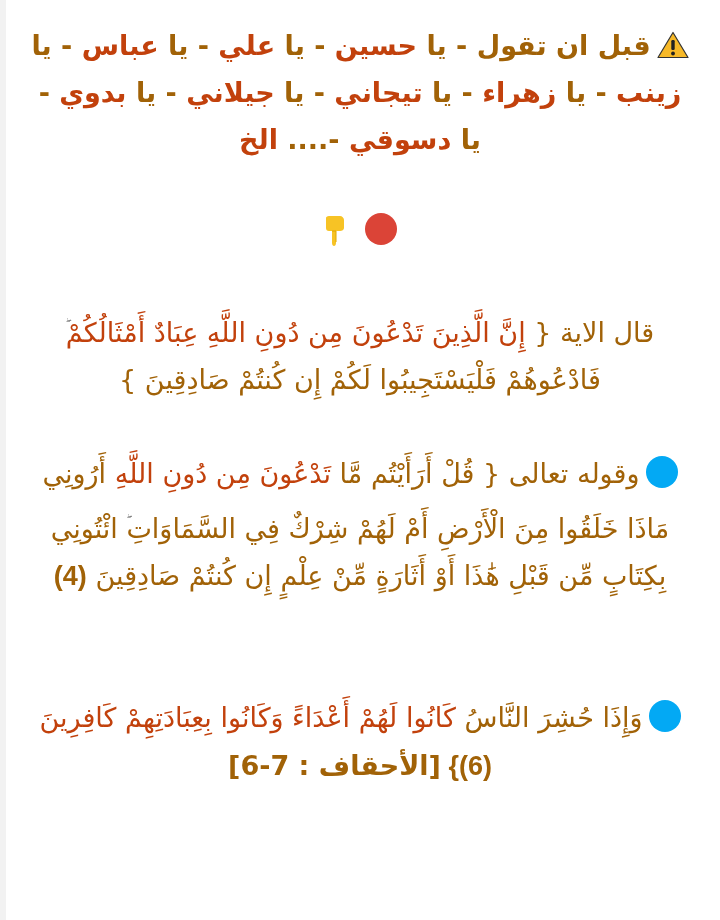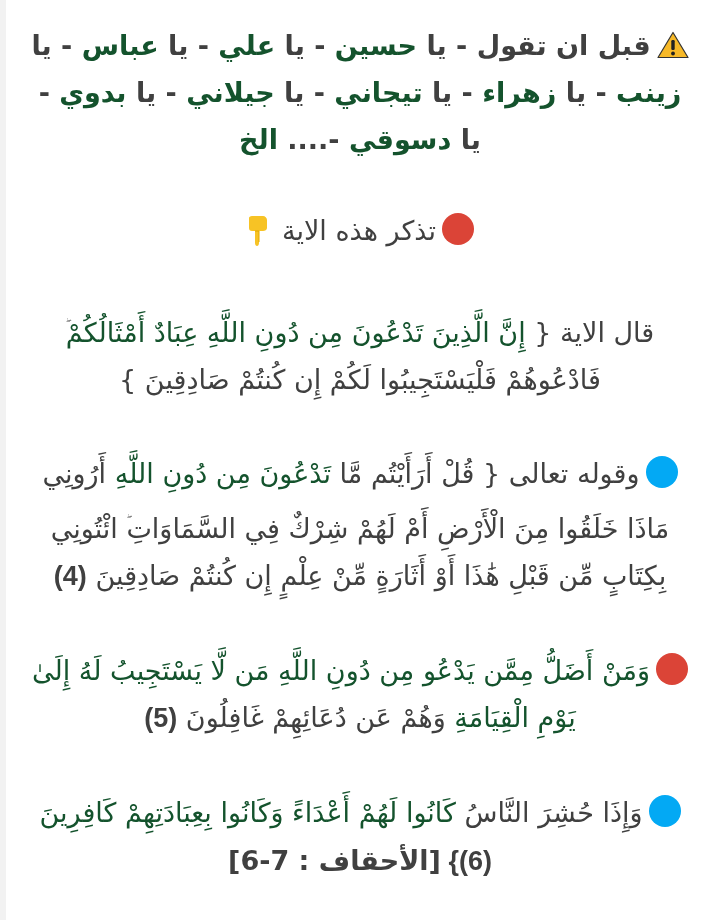--- a/index.html
+++ b/index.html
@@ -32,22 +32,22 @@
       text-align: center;
       font-size: 27px;
       line-height: 47px;
       font-weight: normal;
     }
     .para {
       margin: 0;
     }
     .gap-s { height: 44px; }
     .gap-m { height: 47px; }
-    .red { color: #14532d; }
-    .black { color: #404040; }
+    .red { color: #c2410c; }
+    .black { color: #a16207; }
     .bold { font-weight: bold; }
     .warn-icon {
       display: inline-block;
       width: 32px;
       height: 28px;
       vertical-align: -4px;
       margin-left: 6px;
     }
     .circle {
       display: inline-block;
@@ -87,43 +87,40 @@
     <svg class="warn-icon" viewBox="0 0 32 28">
       <path d="M16 1.5 L31 26.5 L1 26.5 Z" fill="#f7b928" stroke="#333" stroke-width="1.2" stroke-linejoin="round"></path>
       <rect x="14.3" y="9" width="3.4" height="10" rx="1.2" fill="#222"></rect>
       <circle cx="16" cy="22.5" r="1.9" fill="#222"></circle>
     </svg><span class="black">قبل ان تقول - يا </span><span class="red">حسين</span><span class="black"> - يا </span><span class="red">علي</span><span class="black"> - يا </span><span class="red">عباس</span><span class="black"> - يا </span><span class="red">زينب</span><span class="black"> - يا </span><span class="red">زهراء</span><span class="black"> - يا </span><span class="red">تيجاني</span><span class="black"> - يا </span><span class="red">جيلاني</span><span class="black"> - يا </span><span class="red">بدوي</span><span class="black"> -  يا </span><span class="red">دسوقي</span><span class="black"> -.... </span><span class="red">الخ</span>
   </p>
 
   <div class="gap-s"></div>
 
   <p class="para">
-    <span class="circle red-dot"></span><span class="black">تذكر هذه الاية</span><svg class="hand-icon" viewBox="0 0 22 30">
+    <span class="circle red-dot"></span><svg class="hand-icon" viewBox="0 0 22 30">
       <path d="M3 2 C3 1 4 0 6 0 L17 0 C19 0 21 2 21 4 L21 12 C21 14 19 15 17 15 L13 15 L13 27 C13 29 12 30 11 30 C10 30 9 29 9 27 L9 15 L6 15 C4 15 3 14 3 12 Z" fill="#f7c325"></path>
       <path d="M9 15 L13 15 L13 26" stroke="#e0a800" stroke-width="1" fill="none"></path>
     </svg>
   </p>
 
   <div class="gap-m"></div>
 
   <p class="para">
     <span class="black">قال الاية { </span><span class="red">إِنَّ الَّذِينَ تَدْعُونَ مِن دُونِ اللَّهِ عِبَادٌ أَمْثَالُكُمْ</span><span class="sup-mark">ۖ</span><span class="black"> فَادْعُوهُمْ فَلْيَسْتَجِيبُوا لَكُمْ إِن كُنتُمْ صَادِقِينَ }</span>
   </p>
 
   <div class="gap-m"></div>
 
   <p class="para">
     <span class="circle blue-dot"></span><span class="black">وقوله تعالى { قُلْ أَرَأَيْتُم مَّا </span><span class="red">تَدْعُونَ مِن دُونِ اللَّهِ</span><span class="black"> أَرُونِي مَاذَا خَلَقُوا مِنَ الْأَرْضِ أَمْ لَهُمْ شِرْكٌ فِي السَّمَاوَاتِ</span><span class="sup-mark">ۖ</span><span class="black"> ائْتُونِي بِكِتَابٍ مِّن قَبْلِ هَٰذَا أَوْ أَثَارَةٍ مِّنْ عِلْمٍ إِن كُنتُمْ صَادِقِينَ </span><span class="black num">(4)</span>
   </p>
 
   <div class="gap-m"></div>
 
-  <p class="para">
-    <span class="circle red-dot"></span><span class="red">وَمَنْ أَضَلُّ مِمَّن يَدْعُو مِن دُونِ اللَّهِ مَن لَّا يَسْتَجِيبُ لَهُ إِلَىٰ يَوْمِ الْقِيَامَةِ</span><span class="black"> وَهُمْ عَن دُعَائِهِمْ غَافِلُونَ </span><span class="black num">(5)</span>
-  </p>
 
   <div class="gap-m"></div>
 
   <p class="para">
     <span class="circle blue-dot"></span><span class="black">وَإِذَا حُشِرَ النَّاسُ </span><span class="red">كَانُوا لَهُمْ أَعْدَاءً وَكَانُوا بِعِبَادَتِهِمْ كَافِرِينَ</span><span class="black num"> (6)} </span><span class="black bold">[الأحقاف : 7-6]</span>
   </p>
 
 </div>
 
 </body></html>

